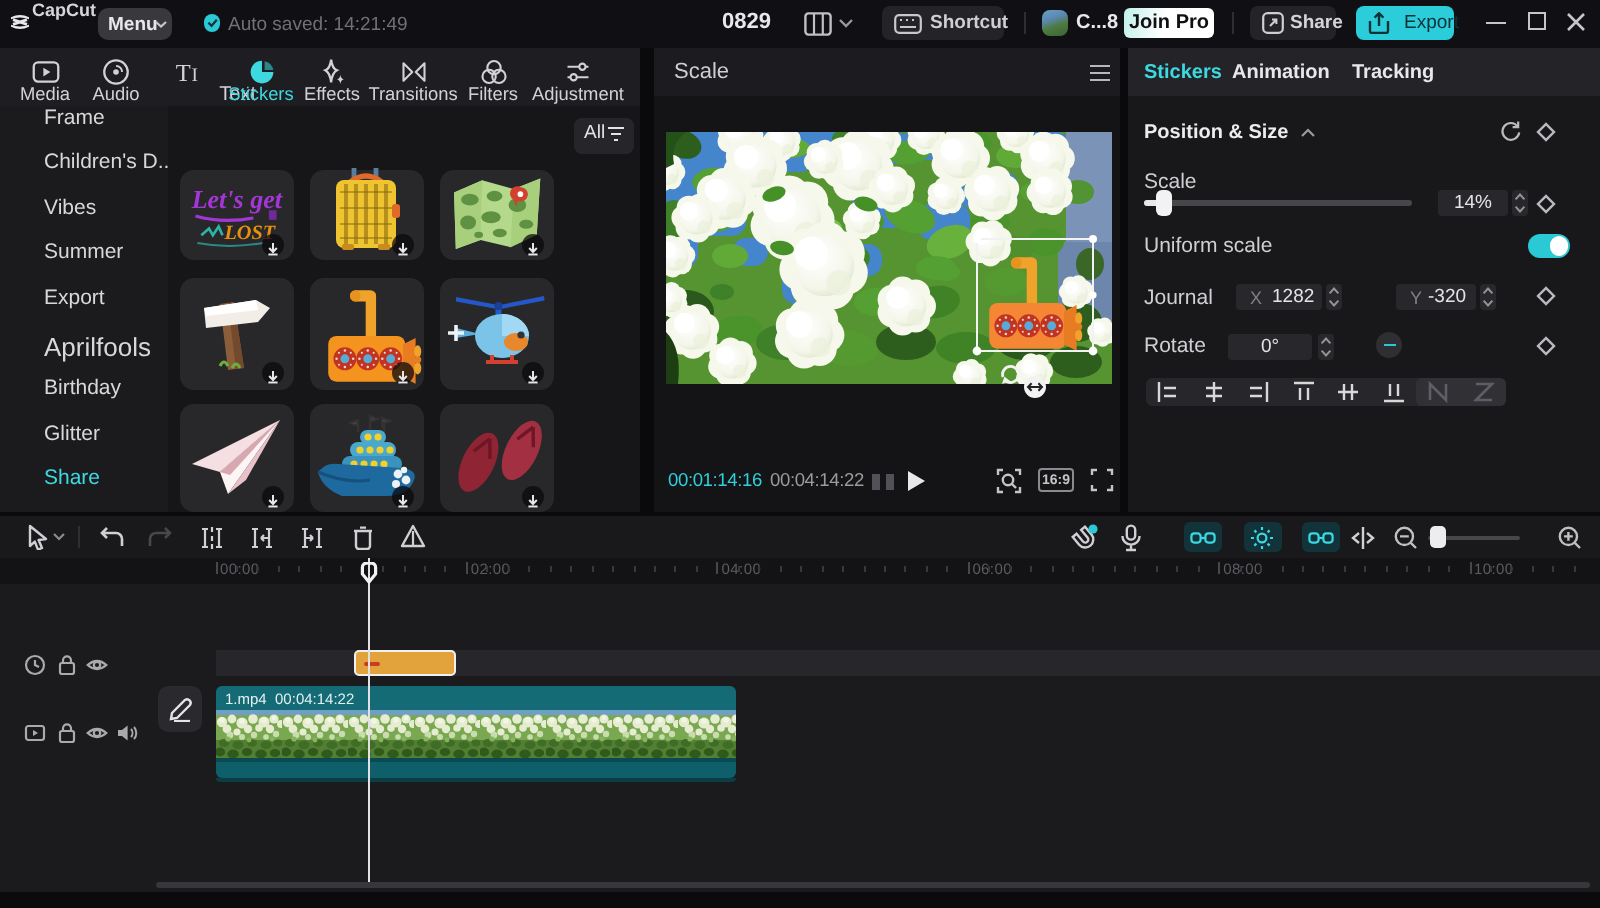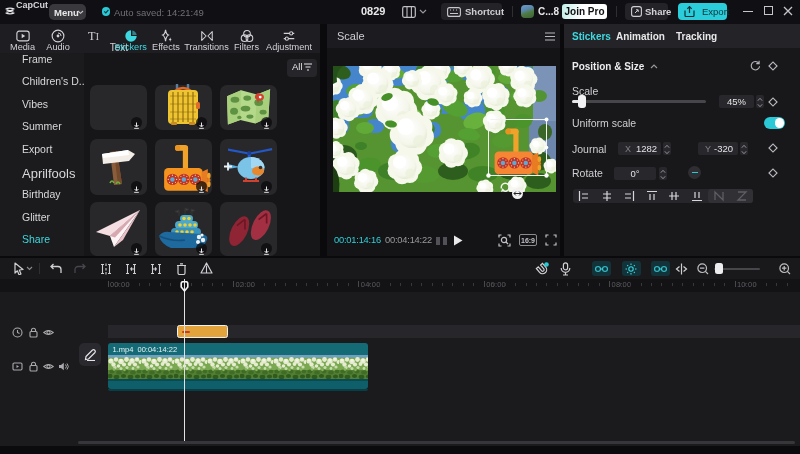--- a/index.html
+++ b/index.html
@@ -125,20 +125,29 @@
 <div class="abs" style="left:84px;top:53px;width:236px;height:203px;overflow:hidden">
 <div class="abs" style="left:6px;top:31.5px;width:57px;height:45.8px;background:#28282b;border-radius:7px"></div>
 <div class="abs" style="left:71px;top:31.5px;width:57px;height:45.8px;background:#28282b;border-radius:7px"></div>
 <div class="abs" style="left:136px;top:31.5px;width:57px;height:45.8px;background:#28282b;border-radius:7px"></div>
 <div class="abs" style="left:6px;top:85.5px;width:57px;height:56.3px;background:#28282b;border-radius:7px"></div>
 <div class="abs" style="left:71px;top:85.5px;width:57px;height:56.3px;background:#28282b;border-radius:7px"></div>
 <div class="abs" style="left:136px;top:85.5px;width:57px;height:56.3px;background:#28282b;border-radius:7px"></div>
 <div class="abs" style="left:6px;top:149px;width:57px;height:54px;background:#28282b;border-radius:7px"></div>
 <div class="abs" style="left:71px;top:149px;width:57px;height:54px;background:#28282b;border-radius:7px"></div>
 <div class="abs" style="left:136px;top:149px;width:57px;height:54px;background:#28282b;border-radius:7px"></div>
+<div style="position:absolute;left:7px;top:31.5px;width:55px;height:46px">
+<svg width="55" height="46" viewBox="0 0 57 46">
+ <text x="5" y="19" font-family="Liberation Serif" font-style="italic" font-weight="bold" font-size="13.5" fill="#a436d6">Let's get</text>
+ <path d="M7,23 q14,4 30,1" stroke="#a436d6" stroke-width="1.6" fill="none"></path>
+ <rect x="45" y="20" width="4" height="5" fill="#8a28c0" opacity="0.75"></rect>
+ <path d="M10,33 l4,-3.5 l2,3.5 l3,-4.5 l2,4.5" stroke="#2fb3a6" stroke-width="1.4" fill="none"></path>
+ <text x="22" y="35" font-family="Liberation Serif" font-weight="bold" font-style="italic" font-size="10.5" fill="#e8900e">LOST</text>
+ <path d="M8,37 q16,3 34,0" stroke="#2fb3a6" stroke-width="1" fill="none" opacity="0.7"></path>
+</svg></div>
 <div style="position:absolute;left:71px;top:26.5px;width:57px;height:50px">
 <svg width="57" height="50" viewBox="0 0 57 46">
  <path d="M22,7 l0,-5 M33,7 l0,-5" stroke="#5a7f9e" stroke-width="2.4"></path>
  <path d="M20,9 q8,-6 16,0" stroke="#e06a28" stroke-width="2.6" fill="none"></path>
  <rect x="13" y="8" width="30" height="34" rx="4" fill="#eec531"></rect>
  <g stroke="#b78f1c" stroke-width="2">
   <line x1="18" y1="10" x2="18" y2="40"></line>
             <line x1="23" y1="10" x2="23" y2="40"></line>
   <line x1="28" y1="10" x2="28" y2="40"></line>
             <line x1="33" y1="10" x2="33" y2="40"></line>
@@ -807,21 +816,21 @@
 <path d="M8.8,3.2 A4.2,4.2 0 1 0 9.6,6.2" fill="none" stroke="#b9b9be" stroke-width="1.1"></path>
 <path d="M9.1,0.8 L9.1,3.6 L6.3,3.6" fill="none" stroke="#b9b9be" stroke-width="1.1"></path>
 </svg>
 <svg style="position:absolute;left:767px;top:59.5px" width="12" height="12">
       <rect x="3.17" y="3.17" width="5.66" height="5.66" transform="rotate(45 6 6)" fill="none" stroke="#b9b9be" stroke-width="1.2"></rect>
     </svg>
 <div class="abs" style="left:572px;top:84.5px;font-size:10.5px;color:#cfcfd3">Scale</div>
 <div class="abs" style="left:572px;top:100px;width:134px;height:2.6px;background:#46464b;border-radius:2px"></div>
 <div class="abs" style="left:572px;top:100px;width:10px;height:2.6px;background:#e8e8ea;border-radius:2px"></div>
 <div class="abs" style="left:577.5px;top:95px;width:8px;height:12.6px;background:#f2f2f4;border-radius:3px"></div>
-<div class="abs" style="left:719px;top:95px;width:35px;height:13px;background:#28282c;border-radius:2px;color:#e4e4e7;font-size:9.5px;text-align:center;padding-top:1px">45%</div>
+<div class="abs" style="left:719px;top:95px;width:35px;height:13px;background:#28282c;border-radius:2px;color:#e4e4e7;font-size:9.5px;text-align:center;padding-top:1px">14%</div>
 <div style="position:absolute;left:755.5px;top:95px;width:8px;height:13px;background:#28282c;border-radius:2px"><svg width="8" height="13">
         <path d="M1.7999999999999998,4.7 L4.0,2.3 L6.2,4.7 M1.7999999999999998,8.3 L4.0,10.7 L6.2,8.3" stroke="#939398" stroke-width="1" fill="none"></path>
       </svg></div>
 <svg style="position:absolute;left:767px;top:95.5px" width="12" height="12">
       <rect x="3.17" y="3.17" width="5.66" height="5.66" transform="rotate(45 6 6)" fill="none" stroke="#b9b9be" stroke-width="1.2"></rect>
     </svg>
 <div class="abs" style="left:572px;top:117px;font-size:10.5px;color:#cfcfd3">Uniform scale</div>
 <div class="abs" style="left:764px;top:117px;width:21px;height:12px;border-radius:6px;background:#2bc8d5"></div>
 <div class="abs" style="left:774.5px;top:118.2px;width:9.6px;height:9.6px;border-radius:50%;background:#ffffff"></div>
 <div class="abs" style="left:572px;top:142.5px;font-size:10.5px;color:#cfcfd3">Journal</div>

